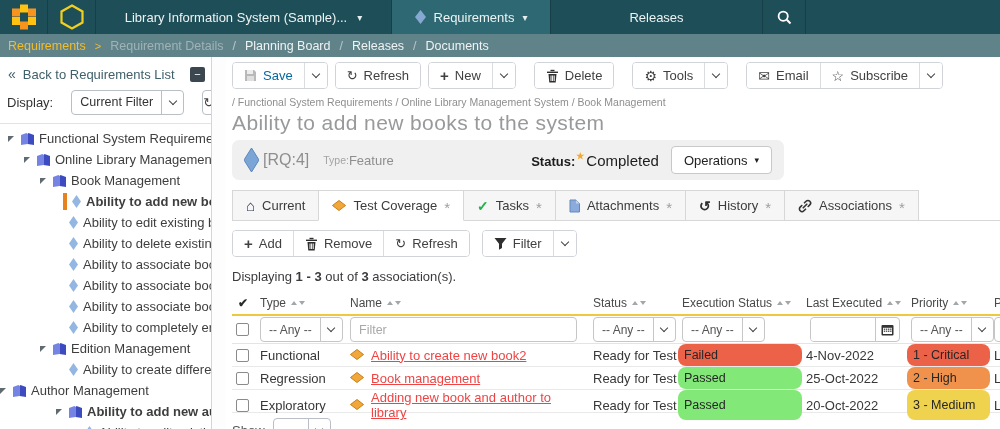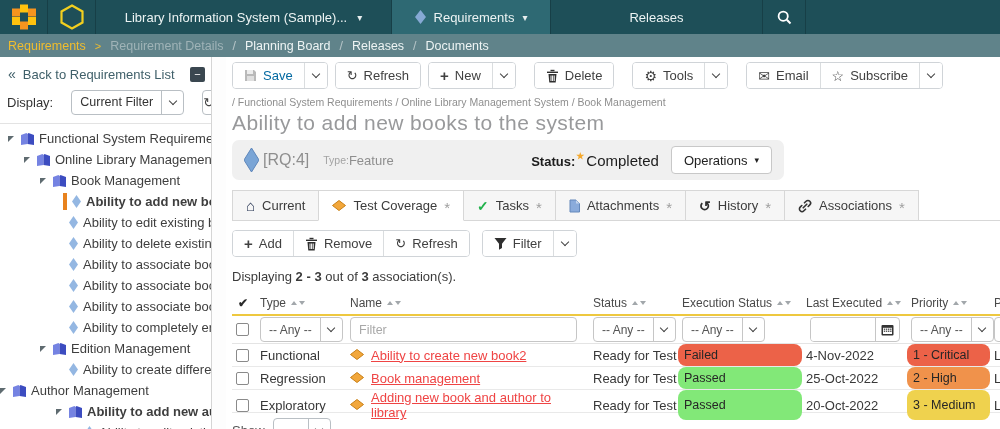--- a/index.html
+++ b/index.html
@@ -530,21 +530,21 @@
             <span>Filter</span>
           </button>
           <button class="btn caretseg">
               <span class="chev"></span>
             </button>
         </span>
       </div>
 
       <div class="displaying">
         <span>Displaying</span>
-        <b>2 - 3</b>
+        <b>1 - 3</b>
         <span>out of</span>
         <b>3</b>
         <span>association(s).</span>
       </div>
 
       <div class="tbl">
         <div class="tr-grid thead">
           <div class="hc">
               <span class="selall">✔</span>
             </div>

